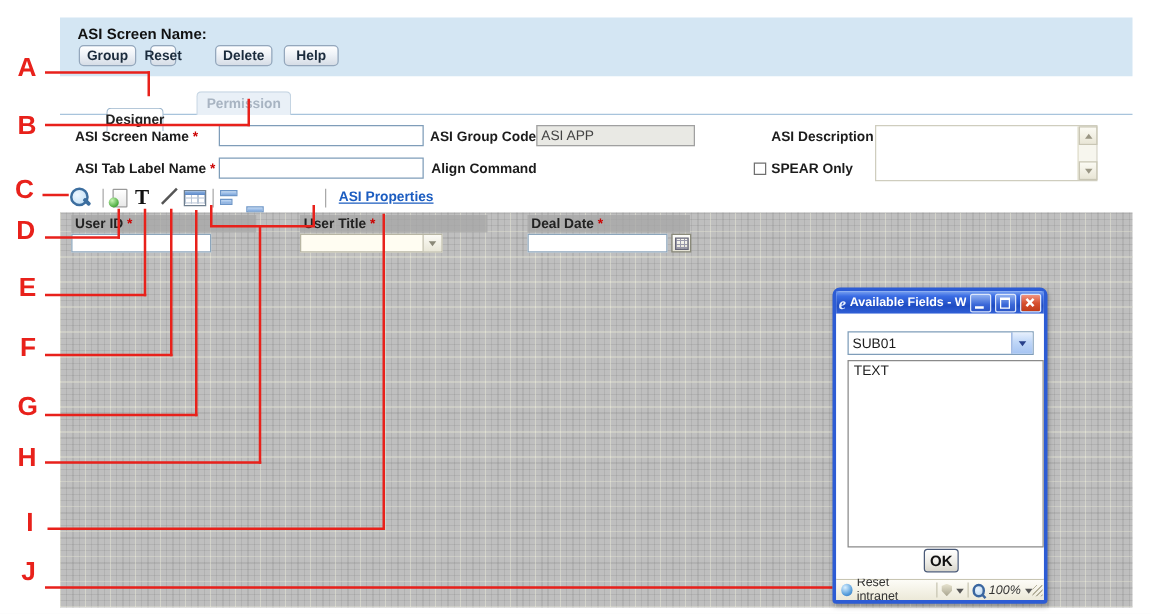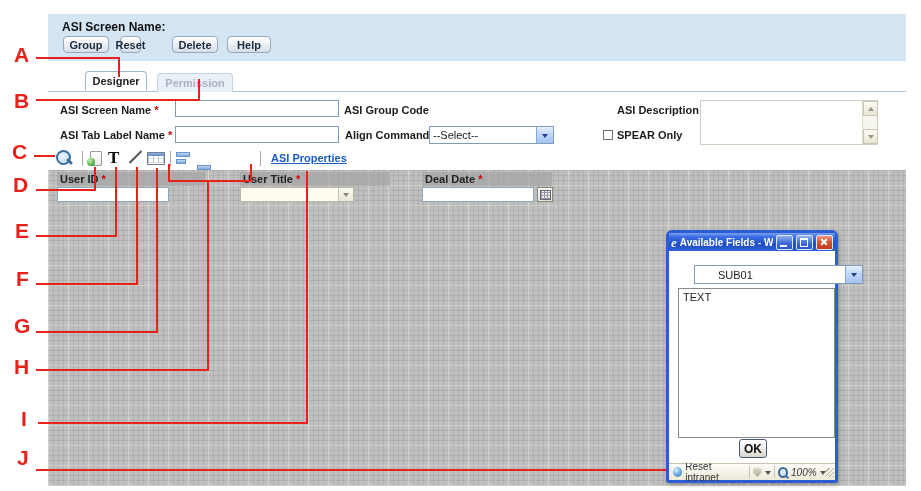--- a/index.html
+++ b/index.html
@@ -122,53 +122,48 @@
 <div id="screen">
 
   <div class="abs header-bar" style="left:48px;top:14px;width:858px;height:47px;"></div>
   <div class="abs hdr-title" style="left:62px;top:20px;">ASI Screen Name:</div>
   <div class="abs hbtn" style="left:63px;top:36px;width:46px;height:17px;">Group</div>
   <div class="abs hbtn" style="left:120px;top:36px;width:21px;height:17px;">Reset</div>
   <div class="abs hbtn" style="left:172px;top:36px;width:46px;height:17px;">Delete</div>
   <div class="abs hbtn" style="left:227px;top:36px;width:44px;height:17px;">Help</div>
 
   <div class="abs" style="left:48px;top:91px;width:858px;height:1px;background:#a8c4dc;"></div>
-  <div class="abs tab tab-active" style="left:85px;top:71px;width:62px;height:19px;">Designer</div>
+  <div class="abs tab tab-active" style="left:85px;top:86px;width:46px;height:19px;">Designer</div>
   <div class="abs tab tab-disabled" style="left:157px;top:73px;width:76px;height:19px;">Permission</div>
 
   <div class="abs flabel" style="left:60px;top:104px;">
     <span>ASI Screen Name</span>
     <span class="req">*</span>
   </div>
   <input class="abs tinput" style="left: 175px; top: 100px; width: 164px; height: 17px;">
   <div class="abs flabel" style="left:344px;top:104px;">ASI Group Code</div>
+  <div class="abs tinput-dis" style="left:429px;top:100px;width:127px;height:17px;">ASI APP</div>
   <div class="abs flabel" style="left:617px;top:104px;">ASI Description</div>
   <div class="abs txtarea" style="left:700px;top:100px;width:178px;height:45px;">
     <div class="sbar">
       <div class="sbtn" style="top:0;">
           <div class="tri-up-s"></div>
         </div>
       <div class="sbtn" style="bottom:0;">
           <div class="tri-dn-s"></div>
         </div>
     </div>
   </div>
 
   <div class="abs flabel" style="left:60px;top:129px;">
     <span>ASI Tab Label Name</span>
     <span class="req">*</span>
   </div>
   <input class="abs tinput" style="left: 175px; top: 126px; width: 164px; height: 17px;">
   <div class="abs flabel" style="left:345px;top:129px;">Align Command</div>
-  <div class="abs combo" style="left:429px;top:126px;width:125px;height:18px;">
-    <div class="cval">--Select--</div>
-    <div class="arrow-btn">
-        <div class="tri-dn"></div>
-      </div>
-  </div>
   <div class="abs chk" style="left:603px;top:130px;width:10px;height:10px;"></div>
   <div class="abs flabel" style="left:617px;top:129px;">SPEAR Only</div>
 
   <div class="abs ticon" style="left:55px;top:149px;width:19px;height:18px;">
     <div class="mag-circle"></div>
     <div class="mag-handle"></div>
   </div>
   <div class="abs tsep" style="left:82px;top:151px;height:15px;"></div>
   <div class="abs ticon" style="left:88px;top:151px;width:15px;height:16px;">
     <div class="addpage"></div>
@@ -276,21 +271,21 @@
         </span>
       <span class="wbtn">
           <span class="maxsq"></span>
         </span>
       <span class="wbtn wbtn-close">
         <span class="xbar" style="transform:rotate(45deg);"></span>
         <span class="xbar" style="transform:rotate(-45deg);"></span>
       </span>
     </div>
     <div class="pcontent">
-      <div class="combo" style="position:absolute;left:25px;top:14px;width:147px;height:17px;padding-left:20px;">
+      <div class="combo" style="position:absolute;left:9px;top:14px;width:147px;height:17px;">
         <div class="cval">SUB01</div>
         <div class="arrow-btn">
             <div class="tri-dn"></div>
           </div>
       </div>
       <div class="plist" style="position:absolute;left:9px;top:37px;width:147px;height:144px;">
         <div>TEXT</div>
       </div>
       <div class="okbtn" style="position:absolute;left:70px;top:188px;width:26px;height:17px;">OK</div>
     </div>

